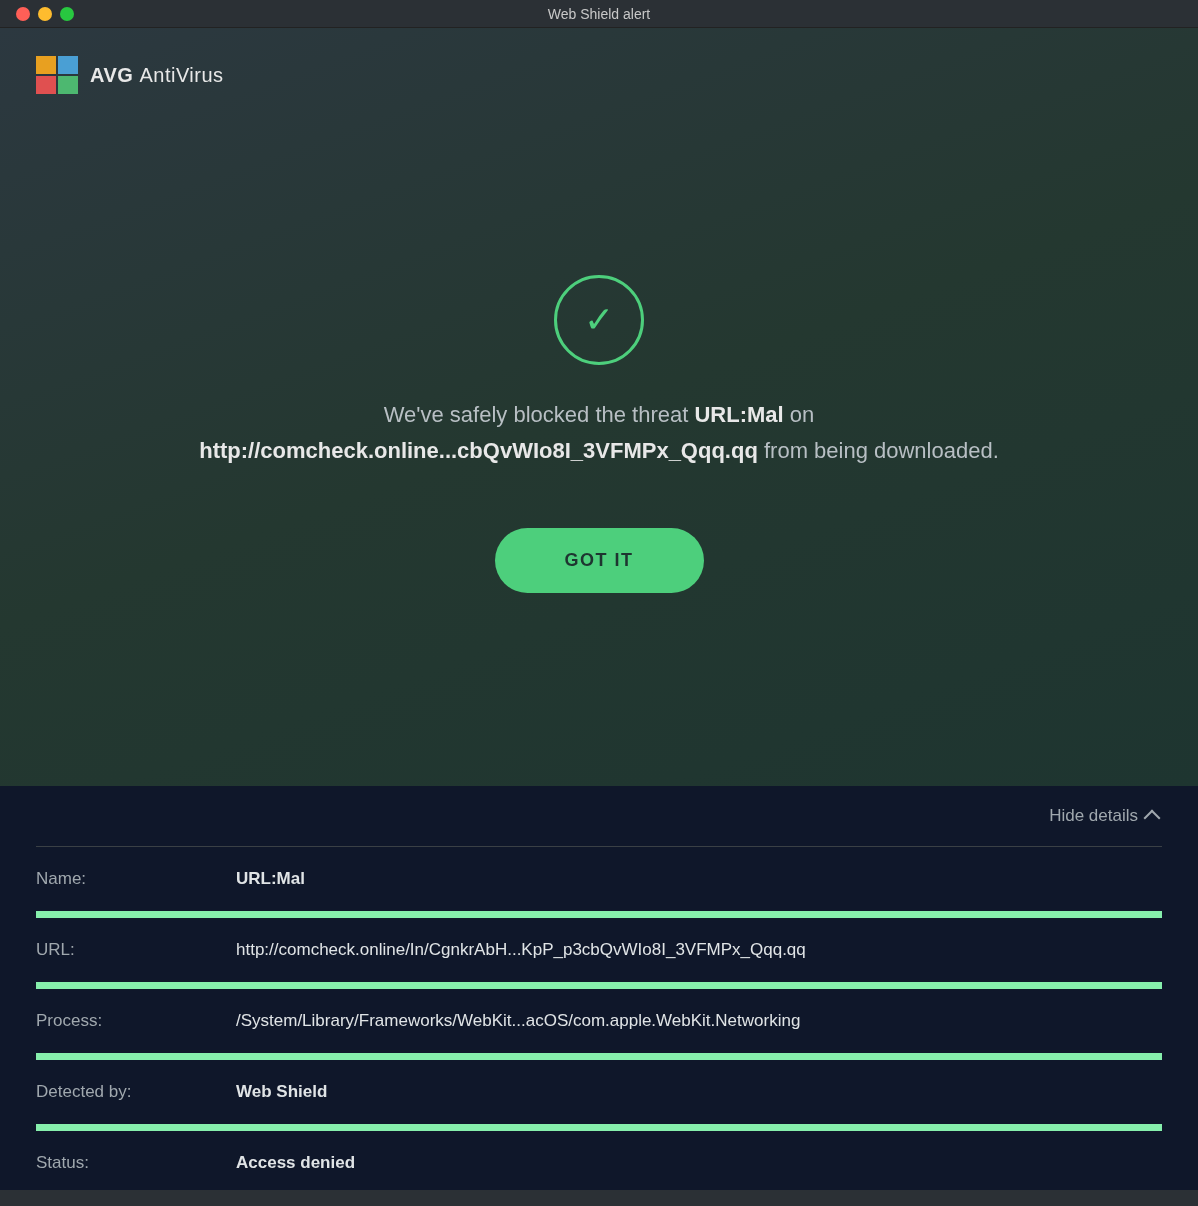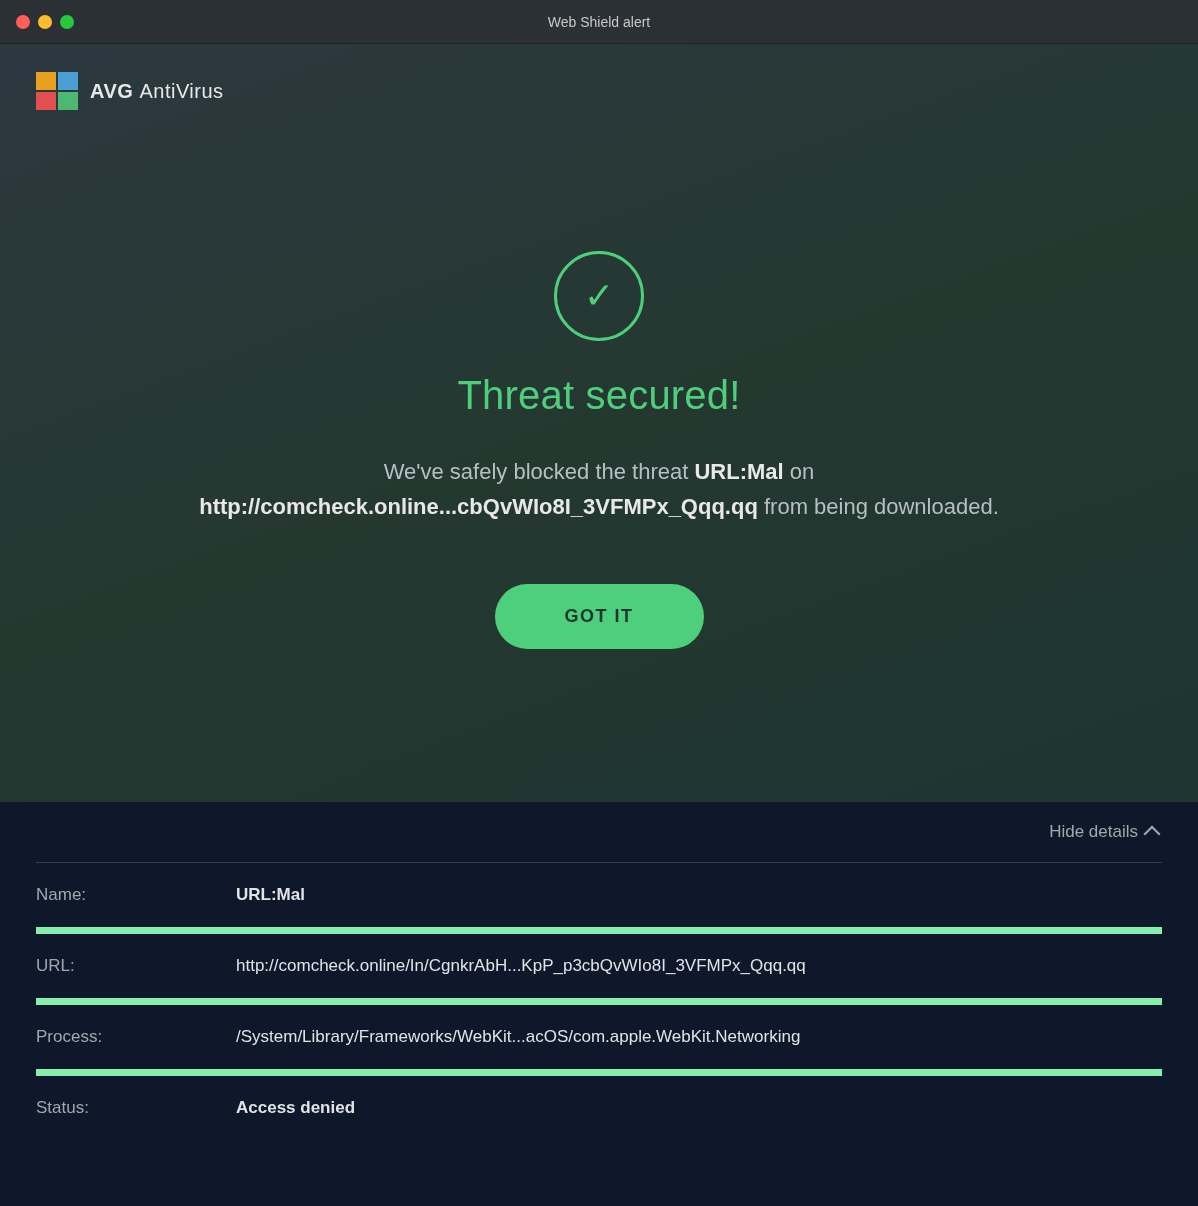--- a/index.html
+++ b/index.html
@@ -10,21 +10,21 @@
       font-family: -apple-system, BlinkMacSystemFont, 'Helvetica Neue', Arial, sans-serif;
       background: #2b3035;
       overflow: hidden;
     }
 
     
     .titlebar {
       display: flex;
       align-items: center;
       justify-content: center;
-      height: 44px;
+      height: 28px;
       background: #2b3035;
       border-bottom: 1px solid #222;
       position: relative;
     }
 
     .titlebar-buttons {
       position: absolute;
       left: 16px;
       display: flex;
       gap: 8px;
@@ -229,21 +229,20 @@
       <strong>AVG</strong>&nbsp;<span>AntiVirus</span>
     </span>
   </div>
 
   <div class="center-content">
 
     <div class="check-circle">
       <span class="check-icon">✓</span>
     </div>
 
-    <h1 class="threat-title">Threat secured!</h1>
 
     <p class="threat-description">
       <span>We've safely blocked the threat </span><span class="bold">URL:Mal</span><span> on </span><span class="bold">http://comcheck.online...cbQvWIo8I_3VFMPx_Qqq.qq</span><span> from being downloaded.</span>
     </p>
 
     <button class="got-it-btn">GOT IT</button>
   </div>
 </div>
 
 <div class="details-panel">
@@ -261,17 +260,21 @@
       </div>
       <div class="detail-row">
         <span class="detail-label">URL:</span>
         <span class="detail-value">http://comcheck.online/In/CgnkrAbH...KpP_p3cbQvWIo8I_3VFMPx_Qqq.qq</span>
       </div>
       <div class="detail-row">
         <span class="detail-label">Process:</span>
         <span class="detail-value">/System/Library/Frameworks/WebKit...acOS/com.apple.WebKit.Networking</span>
       </div>
       <div class="detail-row">
+        <span class="detail-label">Detected by:</span>
+        <span class="detail-value bold">Web Shield</span>
+      </div>
+      <div class="detail-row">
         <span class="detail-label">Status:</span>
         <span class="detail-value bold">Access denied</span>
       </div>
     </div>
 </div>
 
 </body></html>

